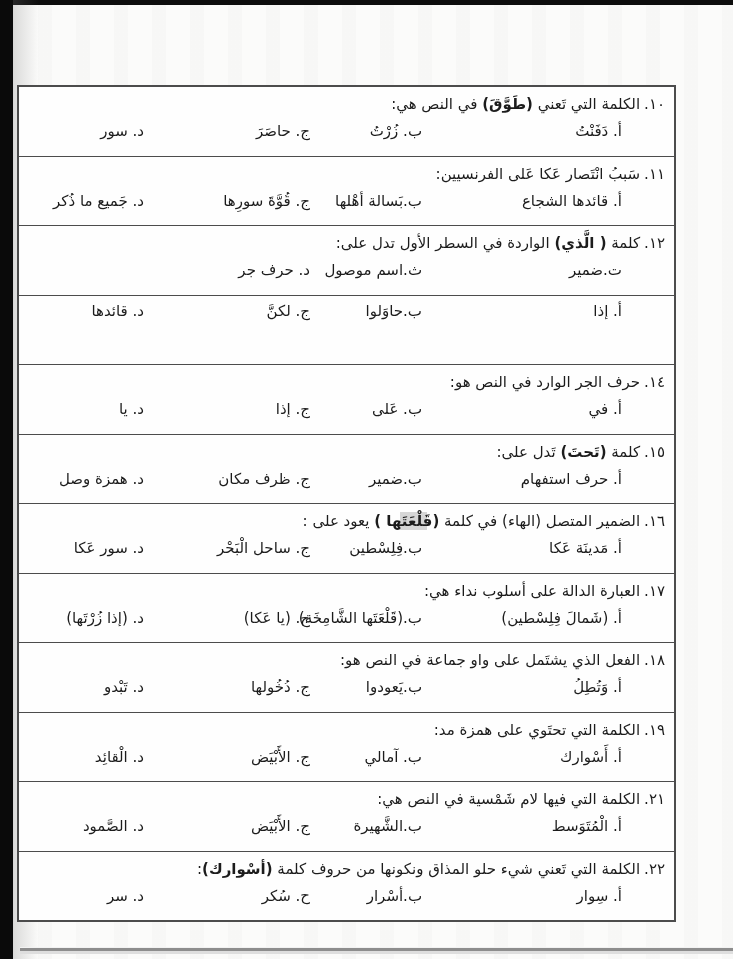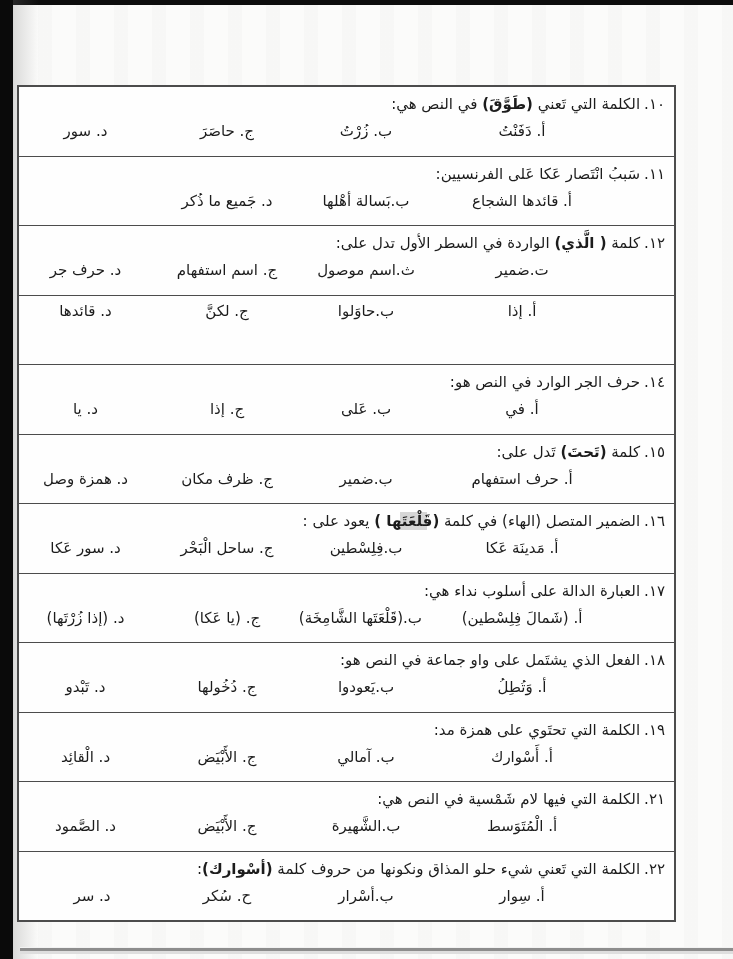--- a/index.html
+++ b/index.html
@@ -43,21 +43,21 @@
   .q-bold{font-weight:bold;}
   .q-bold.hl{
     background:linear-gradient(to left, rgba(0,0,0,0) 18%, #d6d6d6 18%, #d6d6d6 60%, rgba(0,0,0,0) 60%);
   }
   .opts{
     display:grid;
     grid-template-columns:200px 112px 166px 1fr;
     padding:4px 52px 0 8px;
     font-size:15px;line-height:22px;
   }
-  .opt{white-space:nowrap;text-align:center;}
+  .opt{white-space:nowrap;}
   .next-table-edge{
     position:absolute;top:947px;left:20px;right:0;height:7px;
     background:linear-gradient(180deg,#f2f2f2 0 1px,#8d8d8d 1px 4px,#dedede 4px 7px);
   }
 </style>
 </head>
 <body>
 
 <div class="scan-texture"></div>
 <div class="edge-top"></div>
@@ -77,32 +77,32 @@
     </div>
   </div>
 
   <div class="q-row">
     <div class="q-line">
       <span class="q-num">١١.</span><span class="q-pre">سَببُ انْتَصار عَكا عَلى الفرنسيين:</span><span class="q-bold"></span><span class="q-post"></span>
     </div>
     <div class="opts">
       <span class="opt">أ.  قائدها الشجاع</span>
       <span class="opt">ب.بَسالة أهْلها</span>
+      <span class="opt">ج. قُوَّةَ سورِها</span>
       <span class="opt">د. جَميع ما ذُكر</span>
     </div>
   </div>
 
   <div class="q-row">
     <div class="q-line">
       <span class="q-num">١٢.</span><span class="q-pre">كلمة </span><span class="q-bold">( الَّذي)</span><span class="q-post"> الواردة في السطر الأول تدل على:</span>
     </div>
     <div class="opts">
       <span class="opt">ت.ضمير</span>
       <span class="opt">ث.اسم موصول</span>
-      <span class="opt">ج. اسم استفهام</span>
       <span class="opt">د. حرف جر</span>
     </div>
   </div>
 
   <div class="q-row">
     <div class="opts">
       <span class="opt">أ.  إذا</span>
       <span class="opt">ب.حاوَلوا</span>
       <span class="opt">ج. لكنَّ</span>
       <span class="opt">د. قائدها</span>

